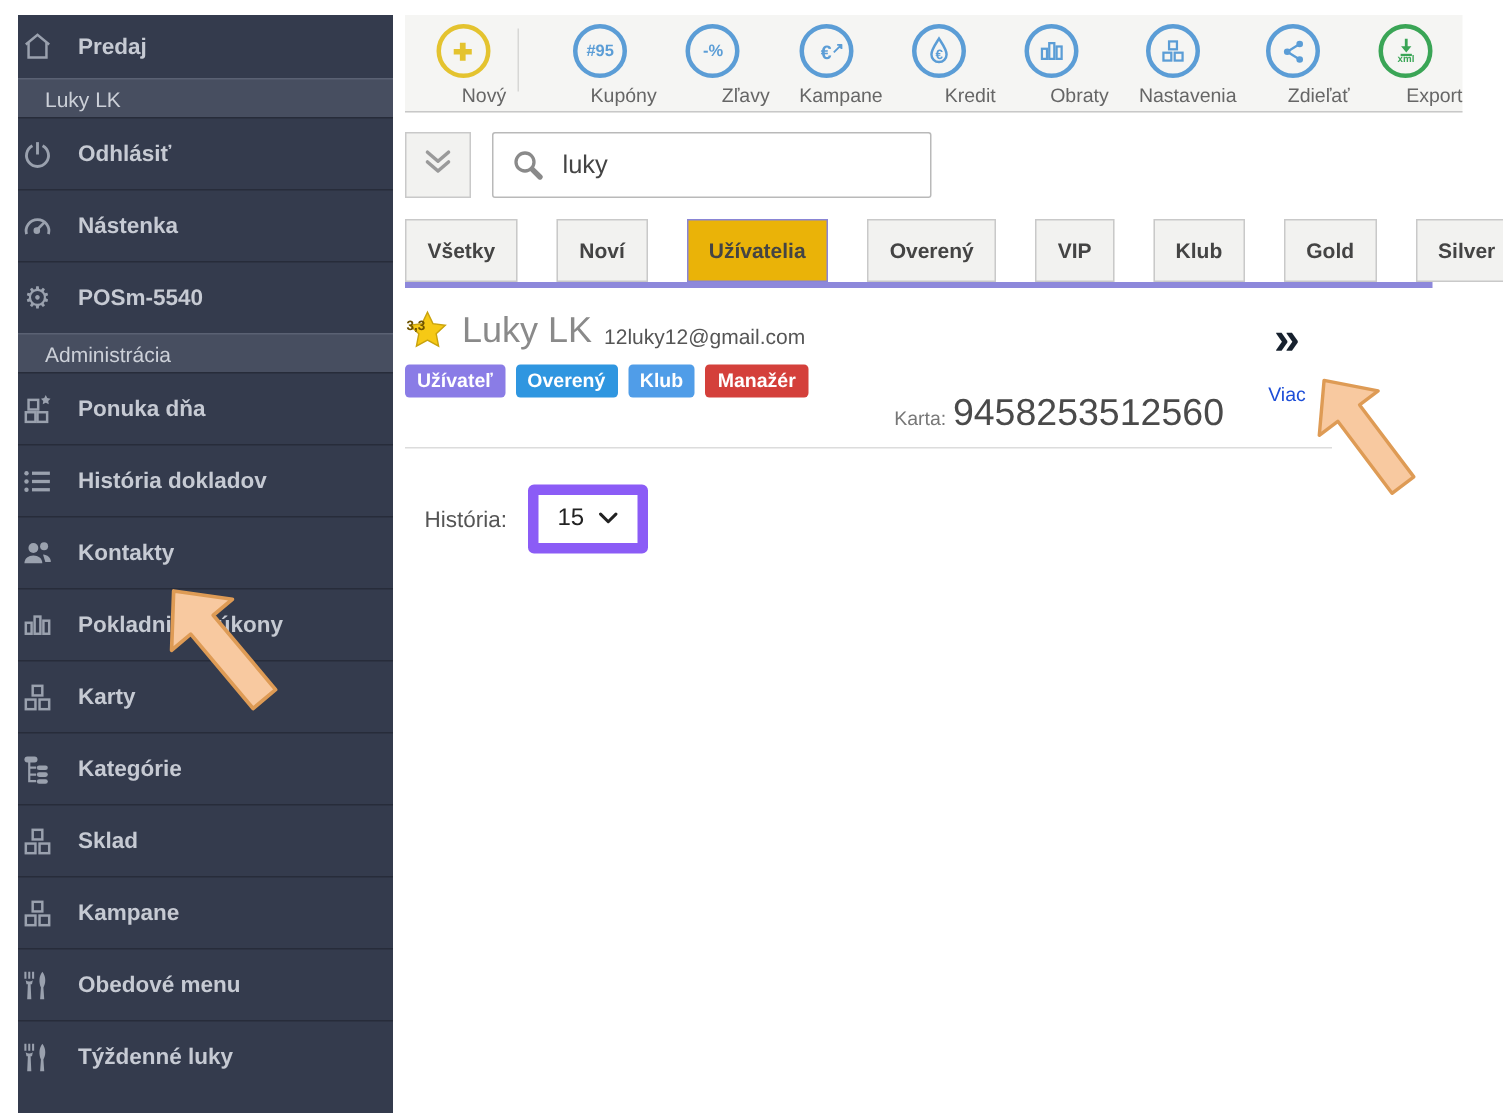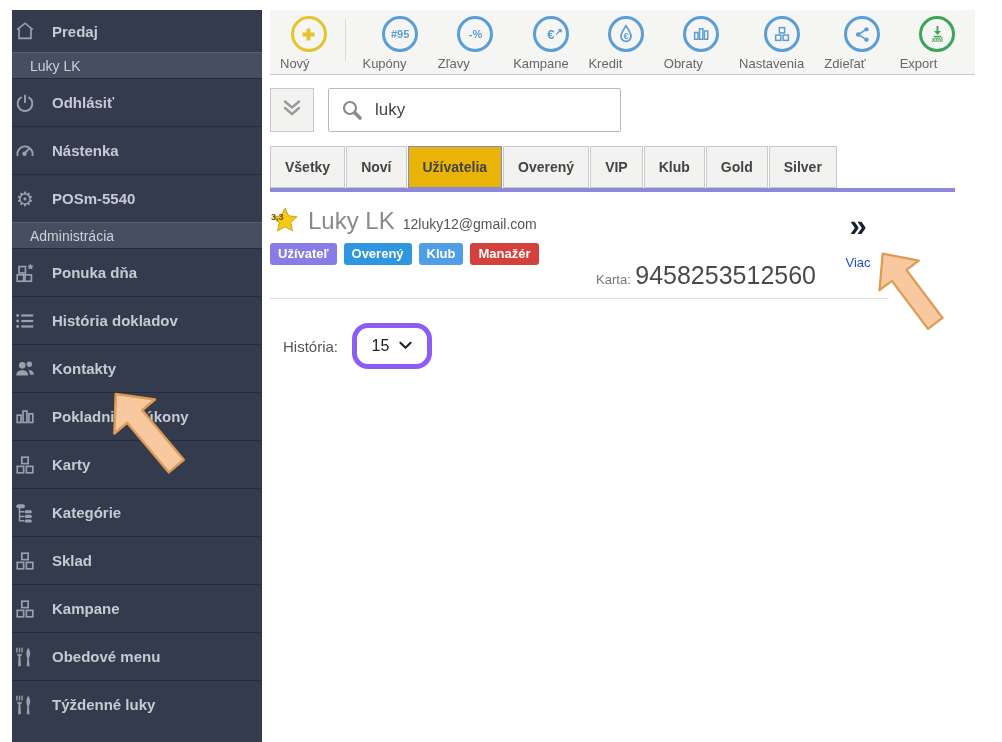--- a/index.html
+++ b/index.html
@@ -20,21 +20,21 @@
   .side-sub { height:26px; display:flex; align-items:center; padding-left:18px;
               background:#474e60; border-top:1px solid #5a6173;
               color:#ccd0d8; font-size:14px; }
 
   
   .main { position:absolute; left:270px; top:10px; width:705px; }
 
   
   .toolbar { height:65px; background:#f5f5f3; border-bottom:1px solid #c8c8c8;
              display:flex; align-items:flex-start; padding:6px 0 0 10px; }
-  .tool { width:76px; text-align:left; cursor:pointer; }
+  .tool { width:76px; text-align:right; cursor:pointer; }
   .tool:first-child { width:58px; }
   .tool-sep { width:1px; height:42px; background:#d7d7d5; margin:3px 16px 0 8px; }
   .ring { width:36px; height:36px; border-radius:50%; margin:0 auto;
           display:flex; flex-direction:column; align-items:center; justify-content:center;
           border:3px solid #5b9dd6; color:#5b9dd6; font-weight:bold; position:relative; }
   .ring.yellow { border-color:#e4c32f; color:#e4c32f; }
   .ring.green  { border-color:#3aa556; color:#3aa556; }
   .ring .tglyph { font-size:11px; letter-spacing:0; }
   .tool-label { font-size:13px; color:#666; margin-top:4px; }
   .euro-main { font-size:13px; line-height:1; }
@@ -47,21 +47,21 @@
   .search-row { margin-top:13px; display:flex; gap:14px; }
   .expand-btn { width:44px; height:44px; background:#f2f2f0; border:1px solid #c9c9c9;
                 display:flex; align-items:center; justify-content:center; cursor:pointer; }
   .search-box { position:relative; width:293px; height:44px; }
   .search-box input { width:100%; height:100%; border:1px solid #b9b9b9; border-radius:2px;
                       padding:0 10px 0 46px; font-size:17px; color:#444;
                       font-family:"Liberation Sans", sans-serif; outline:none; }
   .search-box .mag { position:absolute; left:12px; top:10px; }
 
   
-  .tabs { margin-top:14px; display:flex; gap:1px; }
+  .tabs { margin-top:14px; display:flex; gap:26px; }
   .tab { padding:12px 14px; background:#f2f2f0; border:1px solid #c9c9c9;
          font-size:14px; font-weight:bold; color:#444; cursor:pointer; }
   .tab.active { background:#eab308; border-color:#8985d5; }
   .tab-underline { height:4px; background:#8d88db; width:685px; }
 
   
   .result-item { margin-top:14px; width:618px; position:relative; height:93px;
                  border-bottom:1px solid #dcdcdc; }
   .res-head { display:flex; align-items:center; gap:8px; }
   .star-wrap { position:relative; width:30px; height:29px; flex:0 0 30px;text-align:center; }
@@ -76,22 +76,22 @@
   .karta-label { font-size:13px; color:#777; }
   .karta-number { font-size:25px; color:#4a4a4a; }
   .more-col { position:absolute; right:2px; top:4px; width:56px; text-align:center;
               cursor:pointer; }
   .more-glyph { font-size:31px; font-weight:bold; color:#17212e; line-height:1; }
   .more-label { font-size:13px; color:#1d4ed8; margin-top:14px; }
 
   
   .pagination { margin-top:24px; display:flex; align-items:center; margin-left:13px; }
   .pag-label { font-size:15px; color:#555; }
-  .pag-select { margin-left:14px; width:80px; height:46px; border:5px solid #8b5cf6;
-                border-radius:16px; display:flex; align-items:center; justify-content:center;
+  .pag-select { margin-left:14px; width:80px; height:46px; border:7px solid #8b5cf6;
+                border-radius:4px; display:flex; align-items:center; justify-content:center;
                 gap:10px; font-size:16px; color:#222; cursor:pointer; background:#fff; }
   .pag-chevron { font-size:12px; color:#222; }
 
   
   .annot { position:absolute; z-index:50; pointer-events:none; }
 </style>
 </head>
 <body>
 
 <div class="sidebar">

